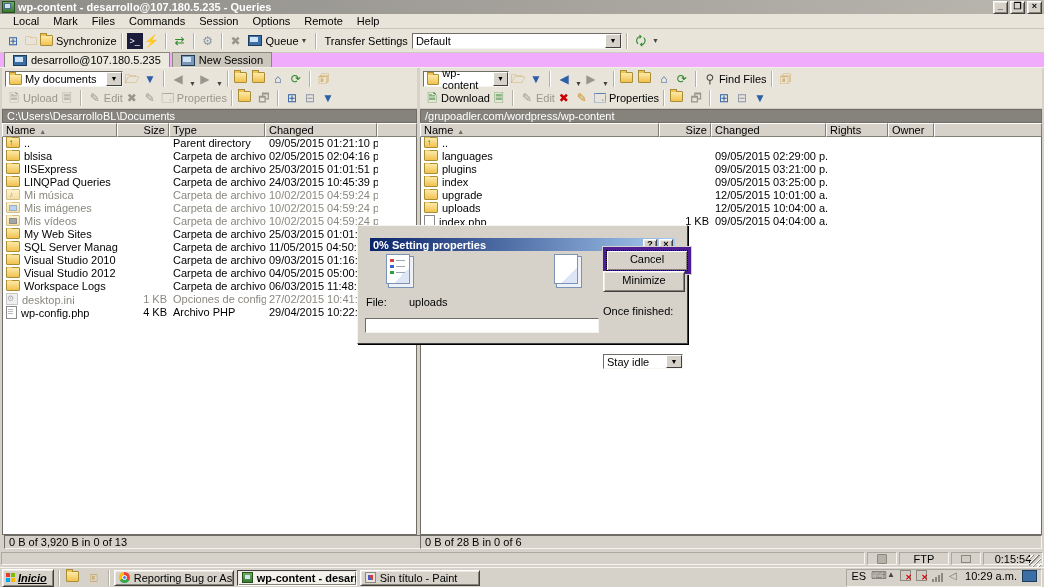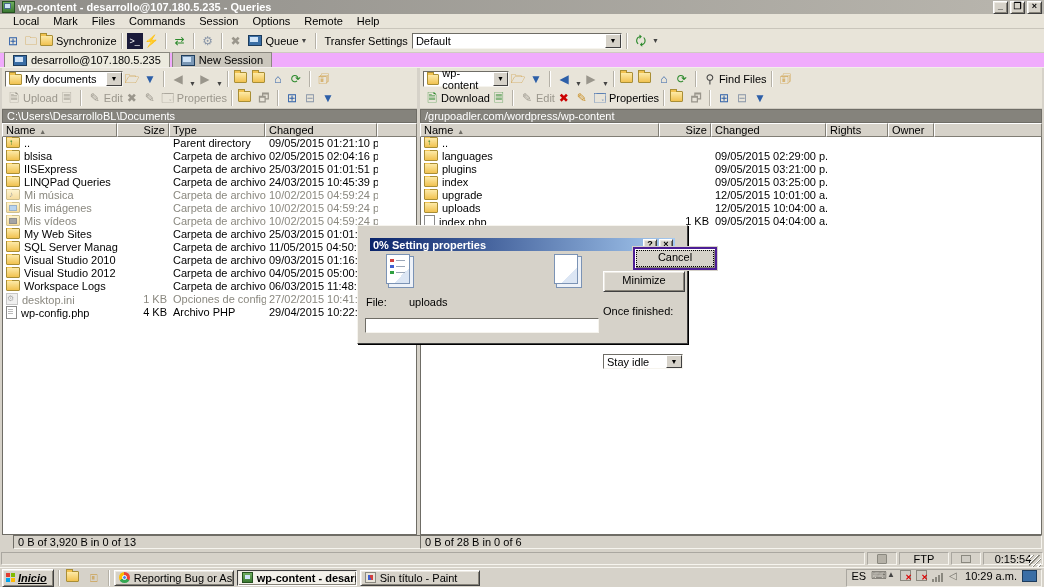--- a/index.html
+++ b/index.html
@@ -90,21 +90,21 @@
   .tray{margin-left:auto;display:flex;align-items:flex-start;height:16px;border:1px solid;border-color:#aaa7a0 #f6f4ee #f6f4ee #aaa7a0;padding:0 4px;gap:5px;}
   .trayicon{position:relative;width:11px;height:11px;display:inline-block;}
   .redx::after{content:"✕";position:absolute;right:-2px;bottom:-2px;color:#d00;font-size:8px;font-weight:bold;}
   .netsq{background:#cfccc4;border:1px solid #8a887f;box-sizing:border-box;}
   .bars i{display:inline-block;width:2px;background:#8a887f;margin-right:1px;vertical-align:bottom;}
   
   #dialog{left:357px;top:225px;width:329px;height:117px;background:#d6d2c9;border:1px solid;border-color:#f6f4ee #404040 #404040 #f6f4ee;box-shadow:1px 1px 0 #000;}
   #dlg-title{margin:12px;height:13px;background:linear-gradient(90deg,#0a246a,#a6caf0);color:#fff;font-weight:bold;display:flex;align-items:flex-end;padding-left:3px;}
   #dlg-title .wbtn{width:12px;height:10px;}
   .dlgbtn{position:absolute;width:80px;height:19px;text-align:center;line-height:17px;}
-  .dlgbtn.focused{border:2px solid #4c1d95;outline:1px dotted #000;outline-offset:-4px;box-shadow:inset 1px 1px 0 #fff, inset -1px -1px 0 #868278,0 0 0 1px #d6d2c9;margin-left:30px;}
+  .dlgbtn.focused{border:4px solid #4c1d95;outline:1px dotted #000;outline-offset:-4px;box-shadow:inset 1px 1px 0 #fff, inset -1px -1px 0 #868278,0 0 0 1px #d6d2c9;}
   .doc-icon{position:absolute;width:22px;height:28px;background:linear-gradient(135deg,#fff 70%,#dce6f4 70%);border:1px solid #7b93b5;box-shadow:3px 3px 0 #eef2f8,3px 3px 0 1px #7b93b5;}
   .props-lines::after{content:"";position:absolute;left:3px;top:4px;width:4px;height:3px;background:#d04040;box-shadow:0 6px 0 #4060d0,0 12px 0 #30a040;}
   .props-lines::before{content:"";position:absolute;left:9px;top:5px;width:9px;height:1px;background:#9aa6b8;box-shadow:0 6px 0 #9aa6b8,0 12px 0 #9aa6b8;}
   .progress{position:absolute;background:#fff;height:13px;}
   
   .grip{position:absolute;right:1px;top:2px;width:12px;height:12px;background:repeating-linear-gradient(135deg,transparent 0 2px,#fff 2px 3px,#8a887f 3px 4px);}
 </style>
 </head>
 <body>
 
@@ -420,21 +420,21 @@
         <div class="frow">
           <div class="fcell" style="width: 239px;"><span class="fi file"></span><span>index.php</span></div>
           <div class="fcell" style="width: 52px; text-align: right;">1 KB</div>
           <div class="fcell" style="width: 115px;">09/05/2015 04:04:00 a.m.</div>
           <div class="fcell" style="width: 62px;"></div>
           <div class="fcell" style="width: 46px;"></div>
         </div>
       </div>
   </div>
 
-  <div class="statcell b-in" style="left:13px;width:417px;">
+  <div class="statcell b-in" style="left:4px;width:417px;">
     <span>0 B of 3,920 B in 0 of 13</span>
   </div>
   <div class="statcell b-in" style="left:420px;width:622px;">
     <span>0 B of 28 B in 0 of 6</span>
   </div>
 
   <div id="statusbar" class="abs">
     <div class="sbcell" style="flex:1;justify-content:flex-start;"></div>
     <div class="sbcell" style="width:30px;">
       <span class="trayicon" style="width:8px;height:8px;background:#b5b1a7;border:1px solid #8a887f;border-radius:1px;"></span>

